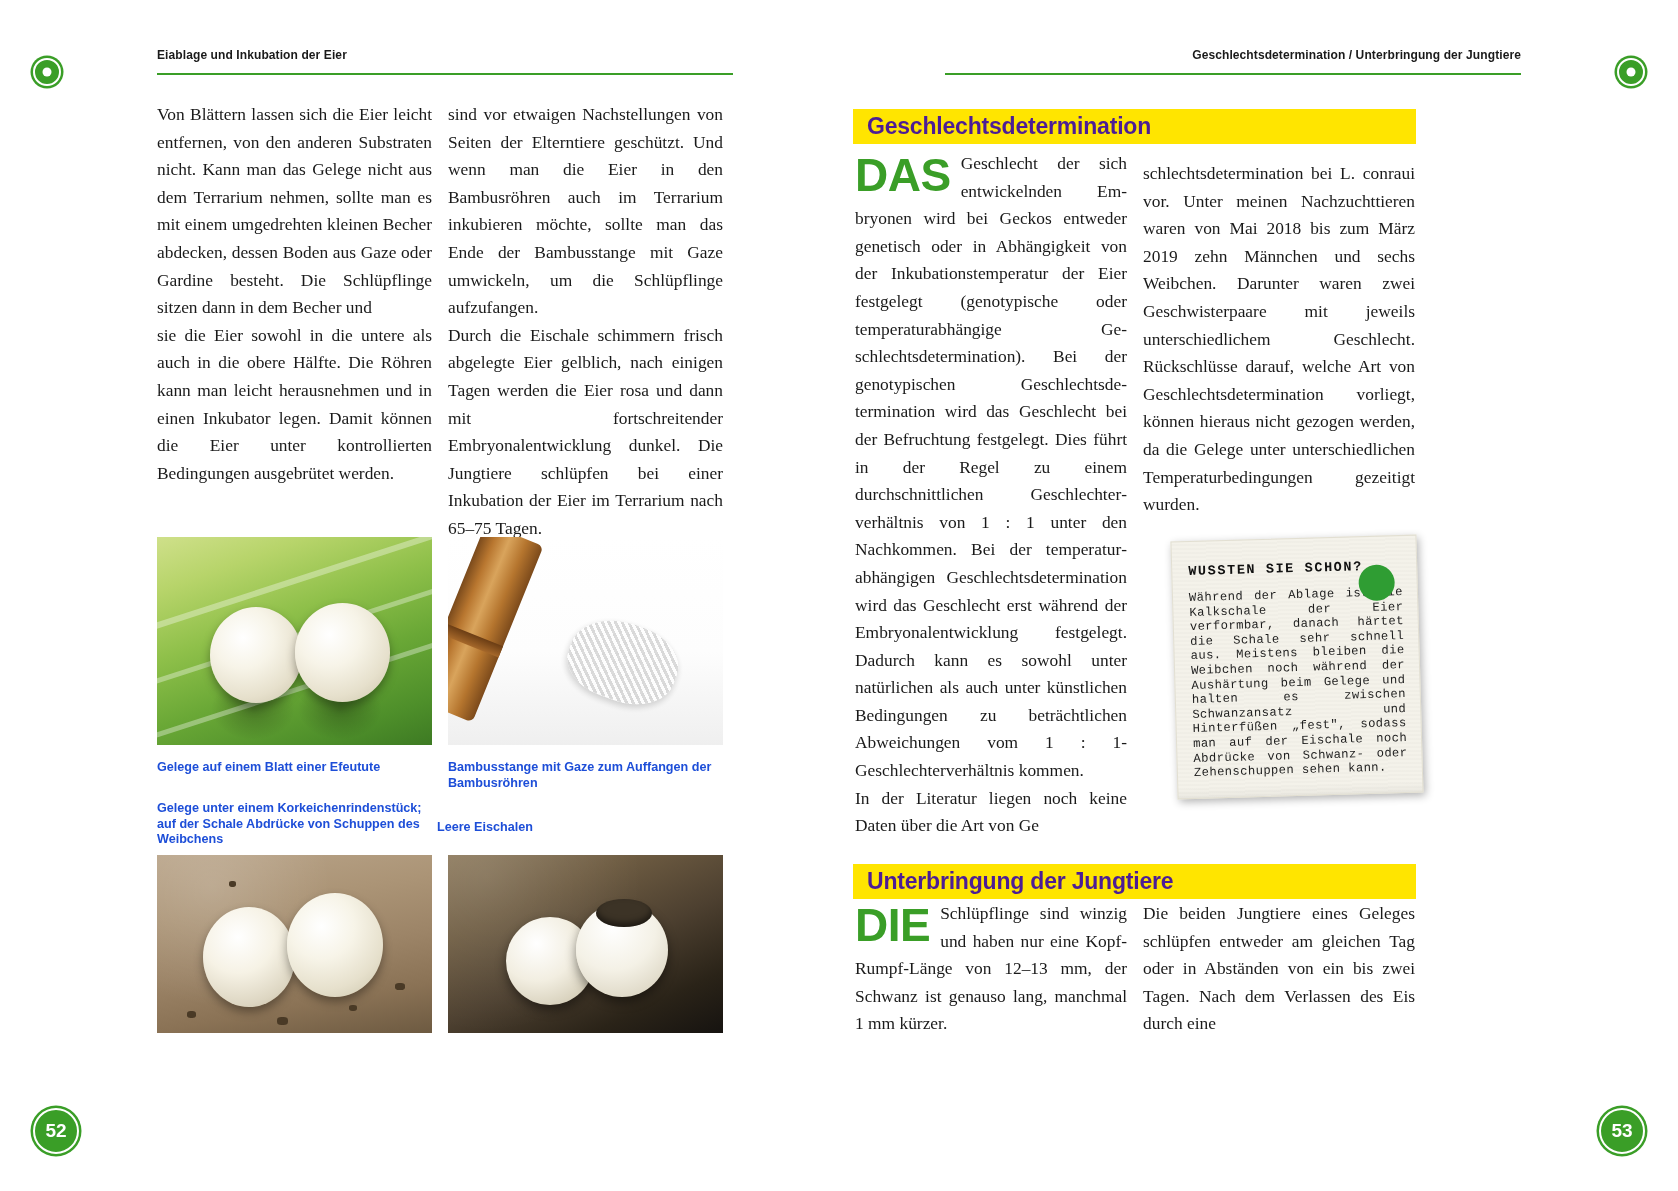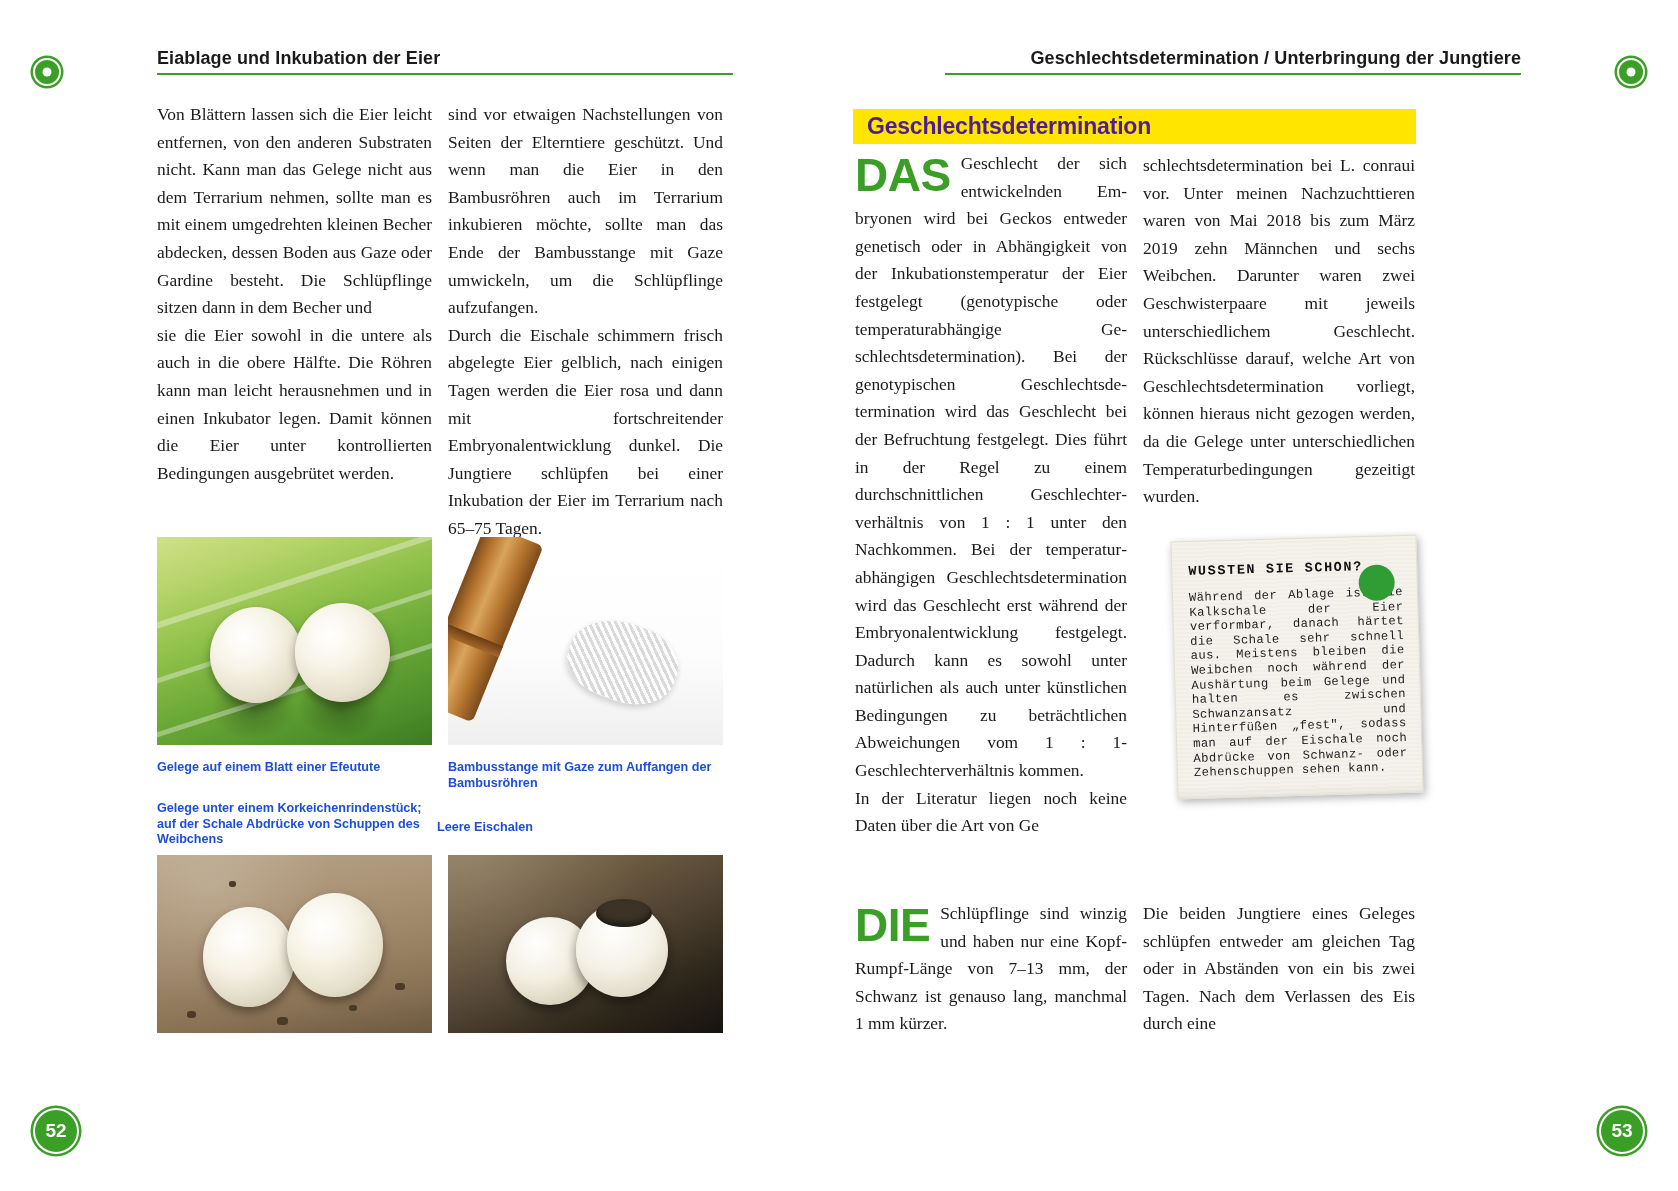--- a/index.html
+++ b/index.html
@@ -28,21 +28,21 @@
   }
   .page-left  { padding: 0; }
   .page-right { padding: 0; }
 
   
   .runhead {
     position: absolute;
     top: 48px;
     font-family: "Liberation Sans", sans-serif;
     font-weight: bold;
-    font-size: 18px;
+    font-size: 12px;
     color: #1a1a1a;
     letter-spacing: 0.1px;
     white-space: nowrap;
   }
   .runhead-left  { left: 157px; }
   .runhead-right { right: 157px; text-align: right; }
 
   .rule {
     position: absolute;
     top: 73px;
@@ -103,21 +103,21 @@
     hyphens: manual;
   }
   .col p { margin: 0; }
 
   
   .l-col1 { left: 157px; top: 101px; width: 275px; }
   .l-col2 { left: 448px; top: 101px; width: 275px; }
 
   
   .r-col1 { left: 855px; top: 150px; width: 272px; }
-  .r-col2 { left: 1143px; top: 152px; width: 272px; }
+  .r-col2 { left: 1143px; top: 160px; width: 272px; }
 
   .r2-col1 { left: 855px; top: 900px; width: 272px; }
   .r2-col2 { left: 1143px; top: 900px; width: 272px; }
 
   
   .lead {
     font-family: "Liberation Sans", sans-serif;
     font-weight: bold;
     font-size: 46px;
     line-height: 46px;
@@ -389,25 +389,28 @@
   <div class="col r-col2">
     <p>schlechtsdetermination bei L. conraui vor. Unter meinen Nach­zuchttieren waren von Mai 2018 bis zum März 2019 zehn Männ­chen und sechs Weibchen. Darun­ter waren zwei Geschwisterpaa­re mit jeweils unterschiedlichem Geschlecht. Rückschlüsse darauf, welche Art von Geschlechtsde­termination vorliegt, können hier­aus nicht gezogen werden, da die Gelege unter unterschiedlichen Temperaturbedingungen gezei­tigt wurden.</p>
   </div>
 
   <div class="note">
     <div class="note-dot"></div>
     <div class="note-title">WUSSTEN SIE SCHON?</div>
     <div class="note-body">Während der Ablage ist die Kalkschale der Eier verformbar, danach härtet die Schale sehr schnell aus. Meistens bleiben die Weibchen noch während der Aushärtung beim Gelege und hal­ten es zwischen Schwanzansatz und Hinterfüßen „fest", sodass man auf der Eischale noch Ab­drücke von Schwanz- oder Zehen­schuppen sehen kann.</div>
   </div>
 
+  <div class="yellow-bar bar-2">
+    <span>Unterbringung der Jungtiere</span>
+  </div>
 
   <div class="col r2-col1">
     <p>
       <span class="lead">DIE</span>
-      <span>Schlüpflinge sind win­zig und haben nur eine Kopf-Rumpf-Länge von 7–13 mm, der Schwanz ist genauso lang, manchmal 1 mm kürzer.</span>
+      <span>Schlüpflinge sind win­zig und haben nur eine Kopf-Rumpf-Länge von 12–13 mm, der Schwanz ist genauso lang, manchmal 1 mm kürzer.</span>
     </p>
   </div>
 
   <div class="col r2-col2">
     <p>Die beiden Jungtiere eines Ge­leges schlüpfen entweder am gleichen Tag oder in Abständen von ein bis zwei Tagen. Nach dem Verlassen des Eis durch eine</p>
   </div>
 
   <div class="pagenum pagenum-right" style="right:33px; bottom:37px; position:absolute;">53</div>
 
 </div>

